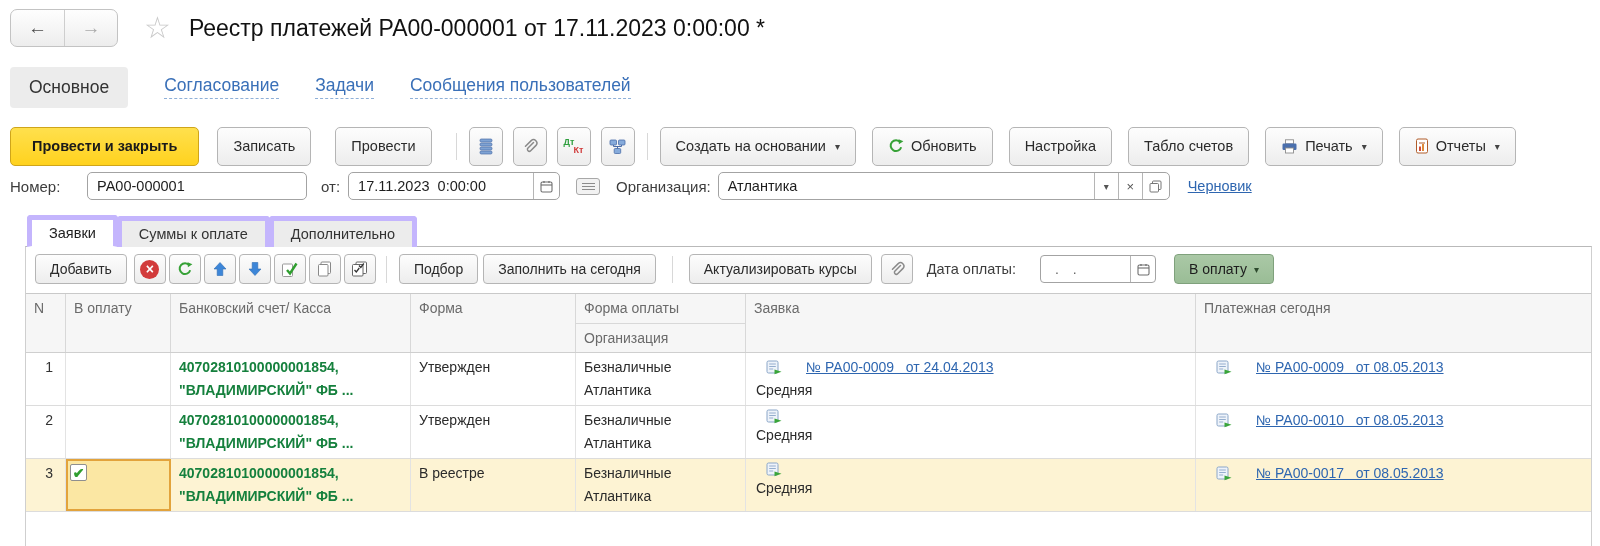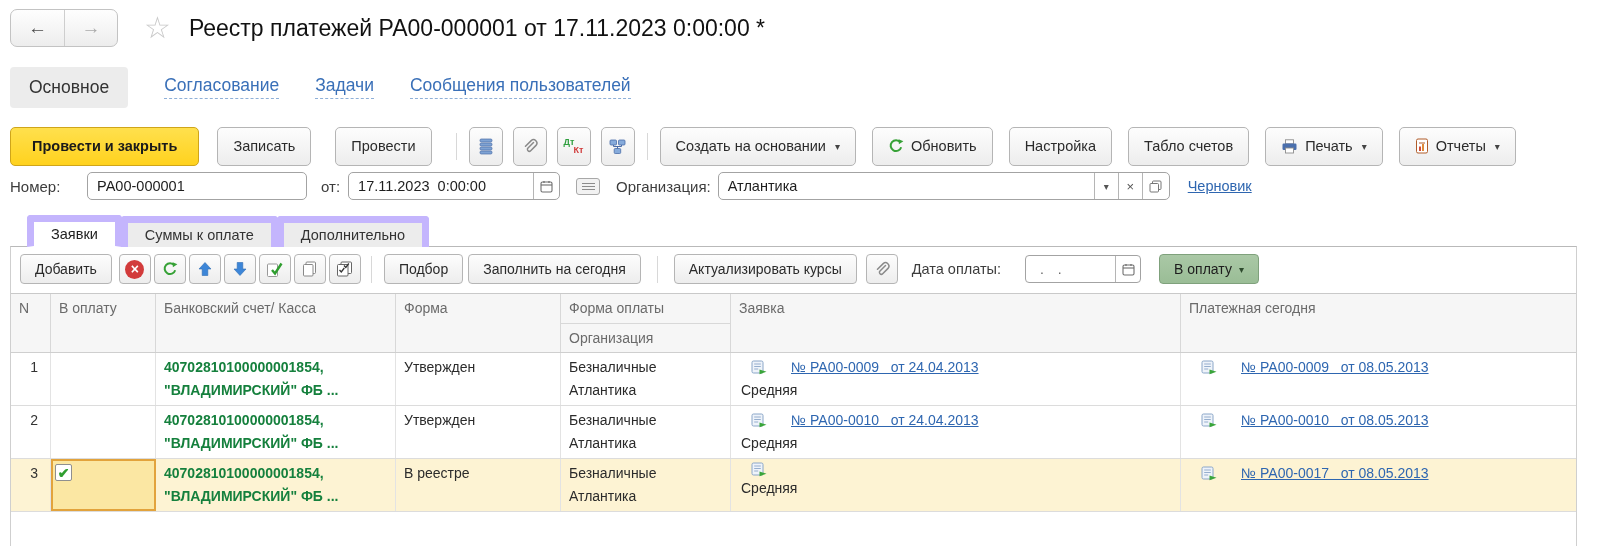--- a/index.html
+++ b/index.html
@@ -41,25 +41,25 @@
   .field { height:28px; border:1px solid #a3a3a3; border-radius:5px; background:#fff; display:flex; align-items:center; font-size:14.5px; color:#1e1e1e; }
   .field .val { padding:0 9px; white-space:pre; }
   .seg { height:100%; display:flex; align-items:center; justify-content:center; border-left:1px solid #b5b5b5; cursor:pointer; color:#555; }
   .link { color:#2e66b0; text-decoration:underline; cursor:pointer; }
   .listicon { width:24px; height:17px; border:1px solid #a8a8a8; border-radius:3px; background:#f2f2f2;
               display:flex; flex-direction:column; justify-content:center; gap:2px; align-items:center; }
   .listicon i { display:block; width:13px; height:1px; background:#8c8c8c; }
 
   
   .dtabs { position:absolute; left:27px; top:215px; height:32px; display:flex; align-items:flex-end; z-index:3; font-size:14.5px; }
-  .dtab { padding:0 17px; display:flex; align-items:center; border:7px solid #c4b5fd; border-radius:4px 4px 0 0; cursor:pointer; }
+  .dtab { padding:0 17px; display:flex; align-items:center; border:5px solid #c4b5fd; border-radius:4px 4px 0 0; cursor:pointer; }
   .dtab.active { background:#fff; height:32px; border-bottom:1px solid #fff; color:#222; }
   .dtab.idle { background:#ececec; height:31px; border-bottom:none; color:#333; margin-left:-1px; }
 
-  .panel { position:absolute; left:10px; top:246px; width:1567px; height:300px;
+  .panel { position:absolute; left:25px; top:246px; width:1567px; height:300px;
            border-top:1px solid #b9b9b9; border-left:1px solid #cfcfcf; border-right:1px solid #cfcfcf; background:#fff; }
 
   
   .ttoolbar { position:absolute; left:9px; top:6px; height:32px; display:flex; align-items:center; }
   .smbtn { height:30px; display:inline-flex; align-items:center; justify-content:center; background:linear-gradient(#fdfdfd,#ededed);
            border:1px solid #b5b5b5; border-radius:4px; font-size:14px; color:#2b2b2b; padding:0 14px; cursor:pointer; white-space:nowrap; }
   .smicon { width:32px; padding:0; margin-left:3px; }
   .delccl { width:19px; height:19px; border-radius:50%; background:#d23b3b; color:#fff; font-weight:bold; font-size:14px;
             display:flex; align-items:center; justify-content:center; line-height:1; }
   .greenbtn { background:linear-gradient(#aac8a6,#9abd96); border-color:#7fa17c; color:#1d1d1d; }
@@ -373,21 +373,20 @@
         </div>
         <div class="bcell">
           <div class="linkline">
             <span class="docicon">
               <svg width="16" height="15" viewBox="0 0 16 15">
                 <rect x="1" y="1" width="11" height="12" rx="1.5" fill="#eef3fa" stroke="#8aa6c8" stroke-width="1"></rect>
                 <path d="M3.2 4 h6.6 M3.2 6.5 h6.6 M3.2 9 h4" stroke="#8aa6c8" stroke-width="0.9"></path>
                 <polygon points="8.5,9.5 15.5,11.8 8.5,14.2" fill="#3aa53a"></polygon>
               </svg>
             </span>
-            <span class="tbllink">№ РА00-0010   от 24.04.2013</span>
           </div>
           <div style="padding-left:2px;">Средняя</div>
         </div>
         <div class="bcell">
           <div class="linkline">
             <span class="docicon">
               <svg width="16" height="15" viewBox="0 0 16 15">
                 <rect x="1" y="1" width="11" height="12" rx="1.5" fill="#eef3fa" stroke="#8aa6c8" stroke-width="1"></rect>
                 <path d="M3.2 4 h6.6 M3.2 6.5 h6.6 M3.2 9 h4" stroke="#8aa6c8" stroke-width="0.9"></path>
                 <polygon points="8.5,9.5 15.5,11.8 8.5,14.2" fill="#3aa53a"></polygon>

